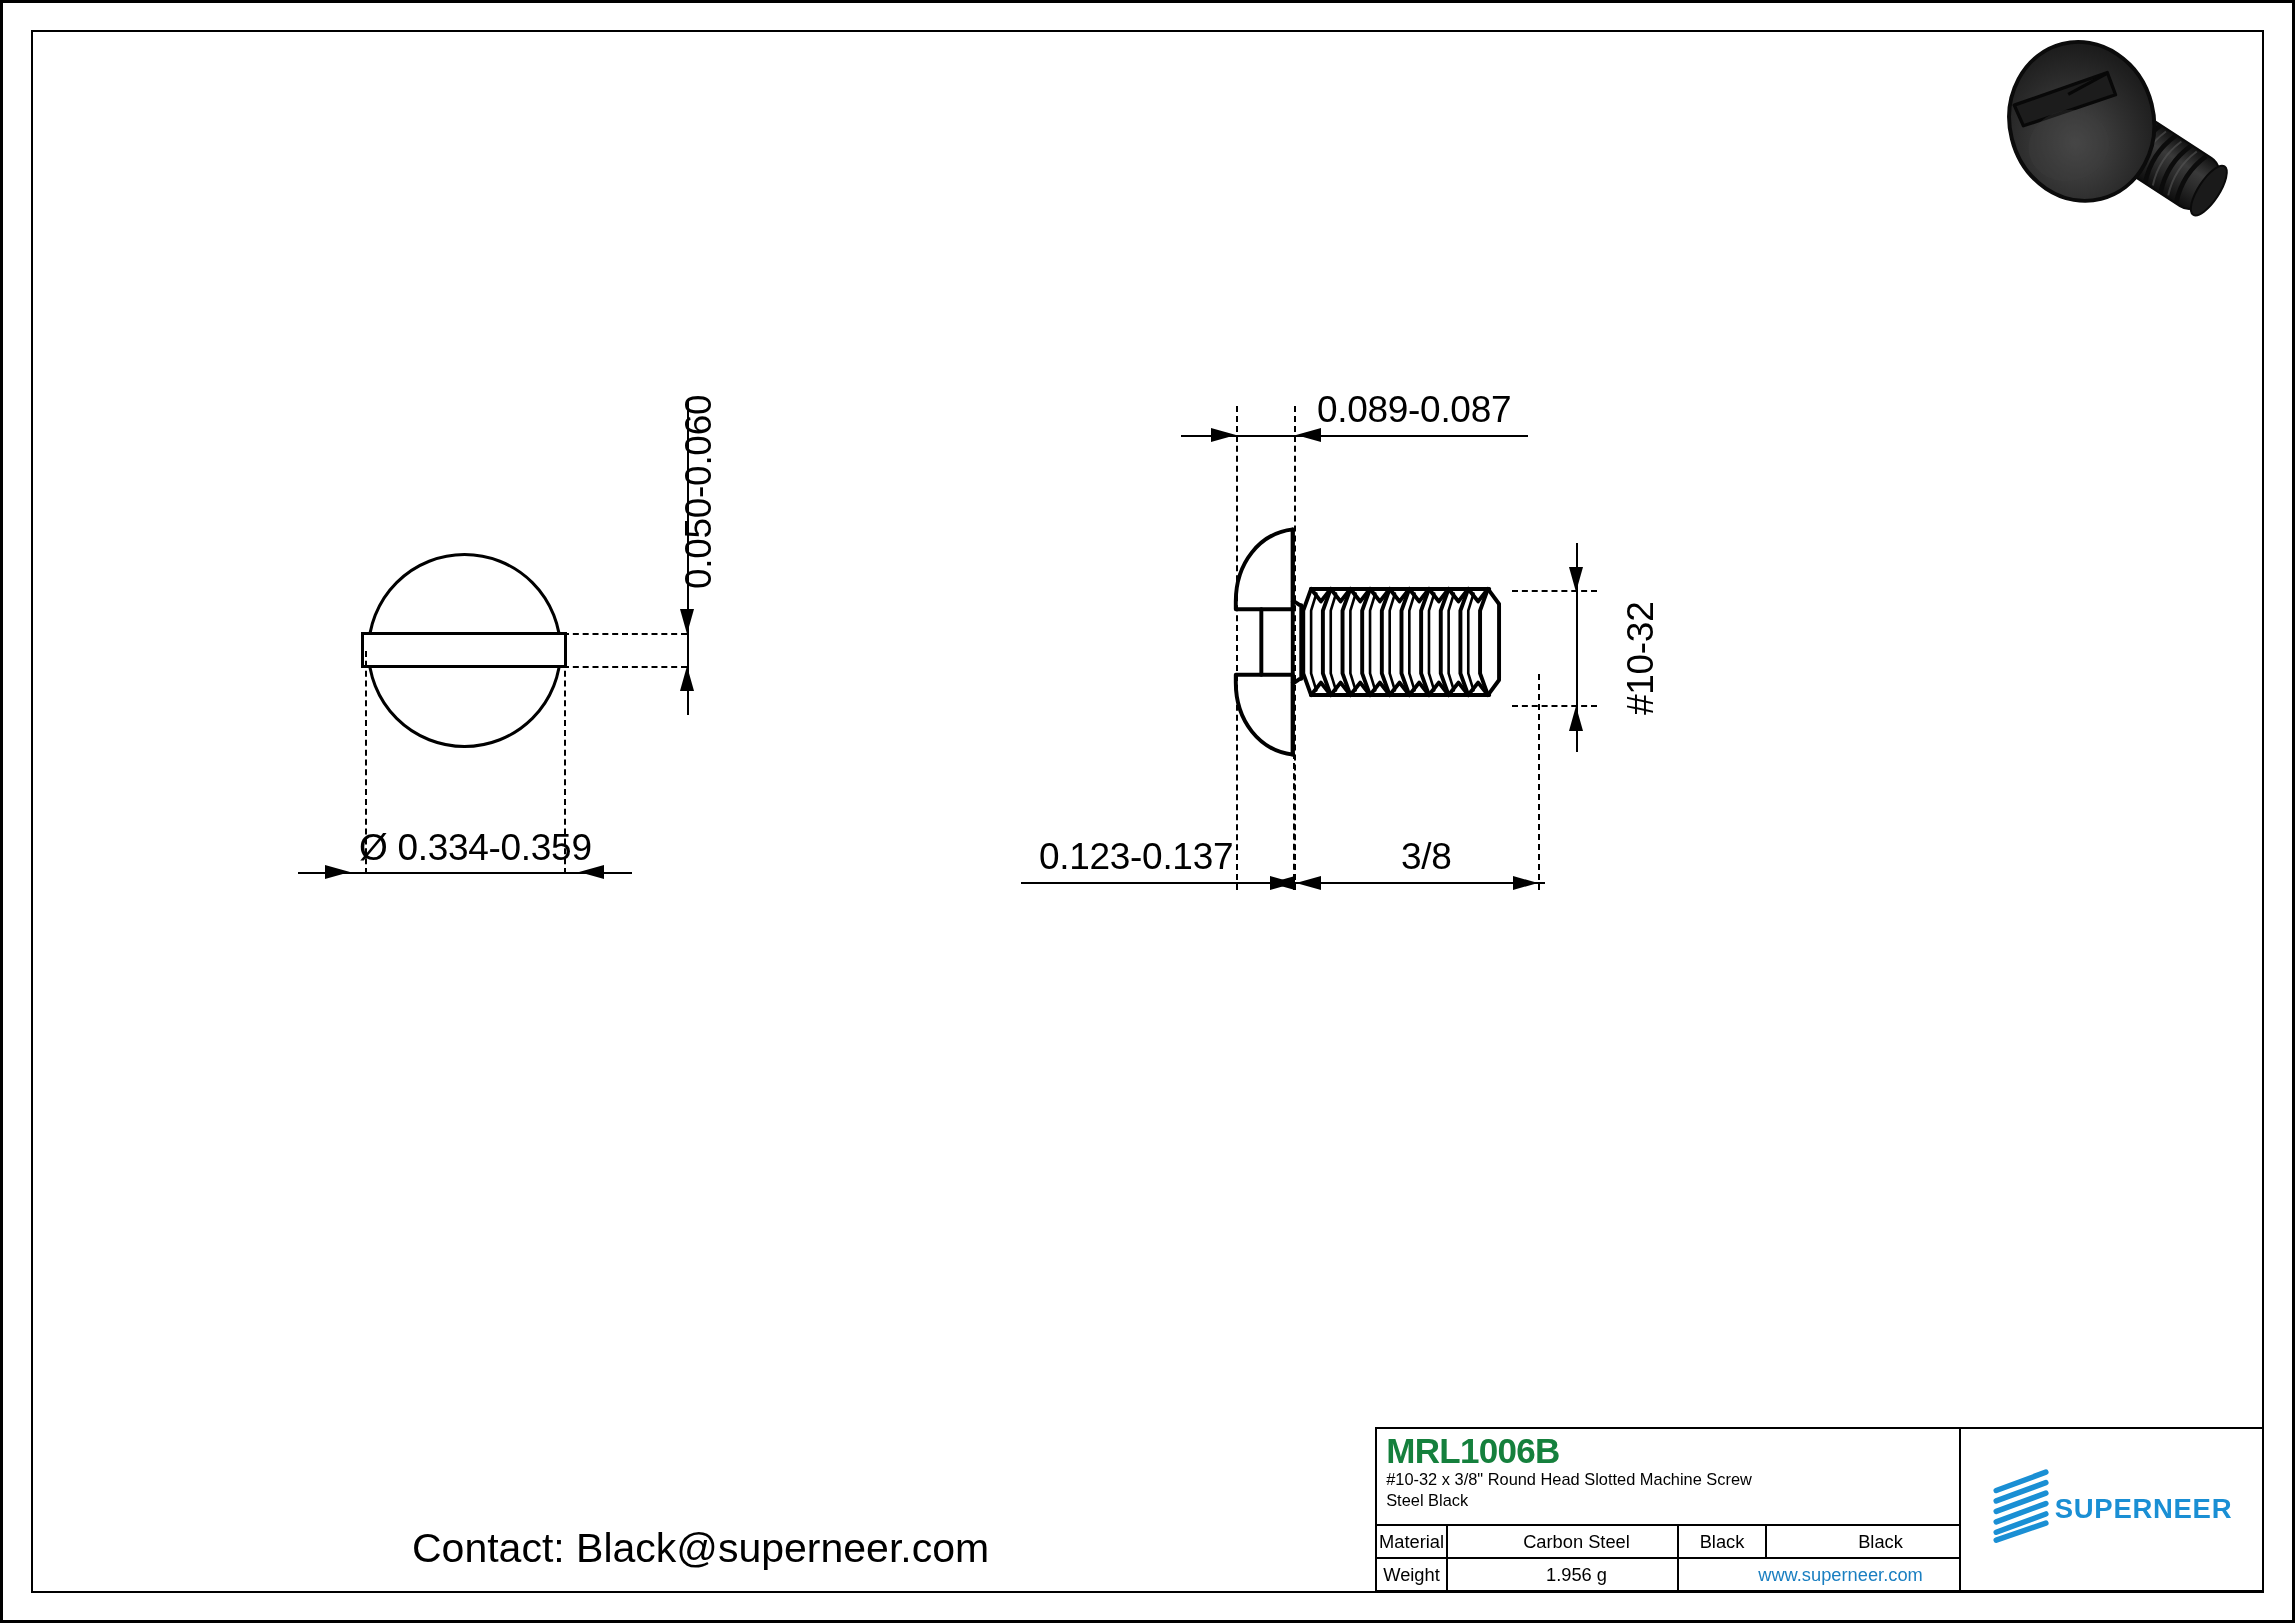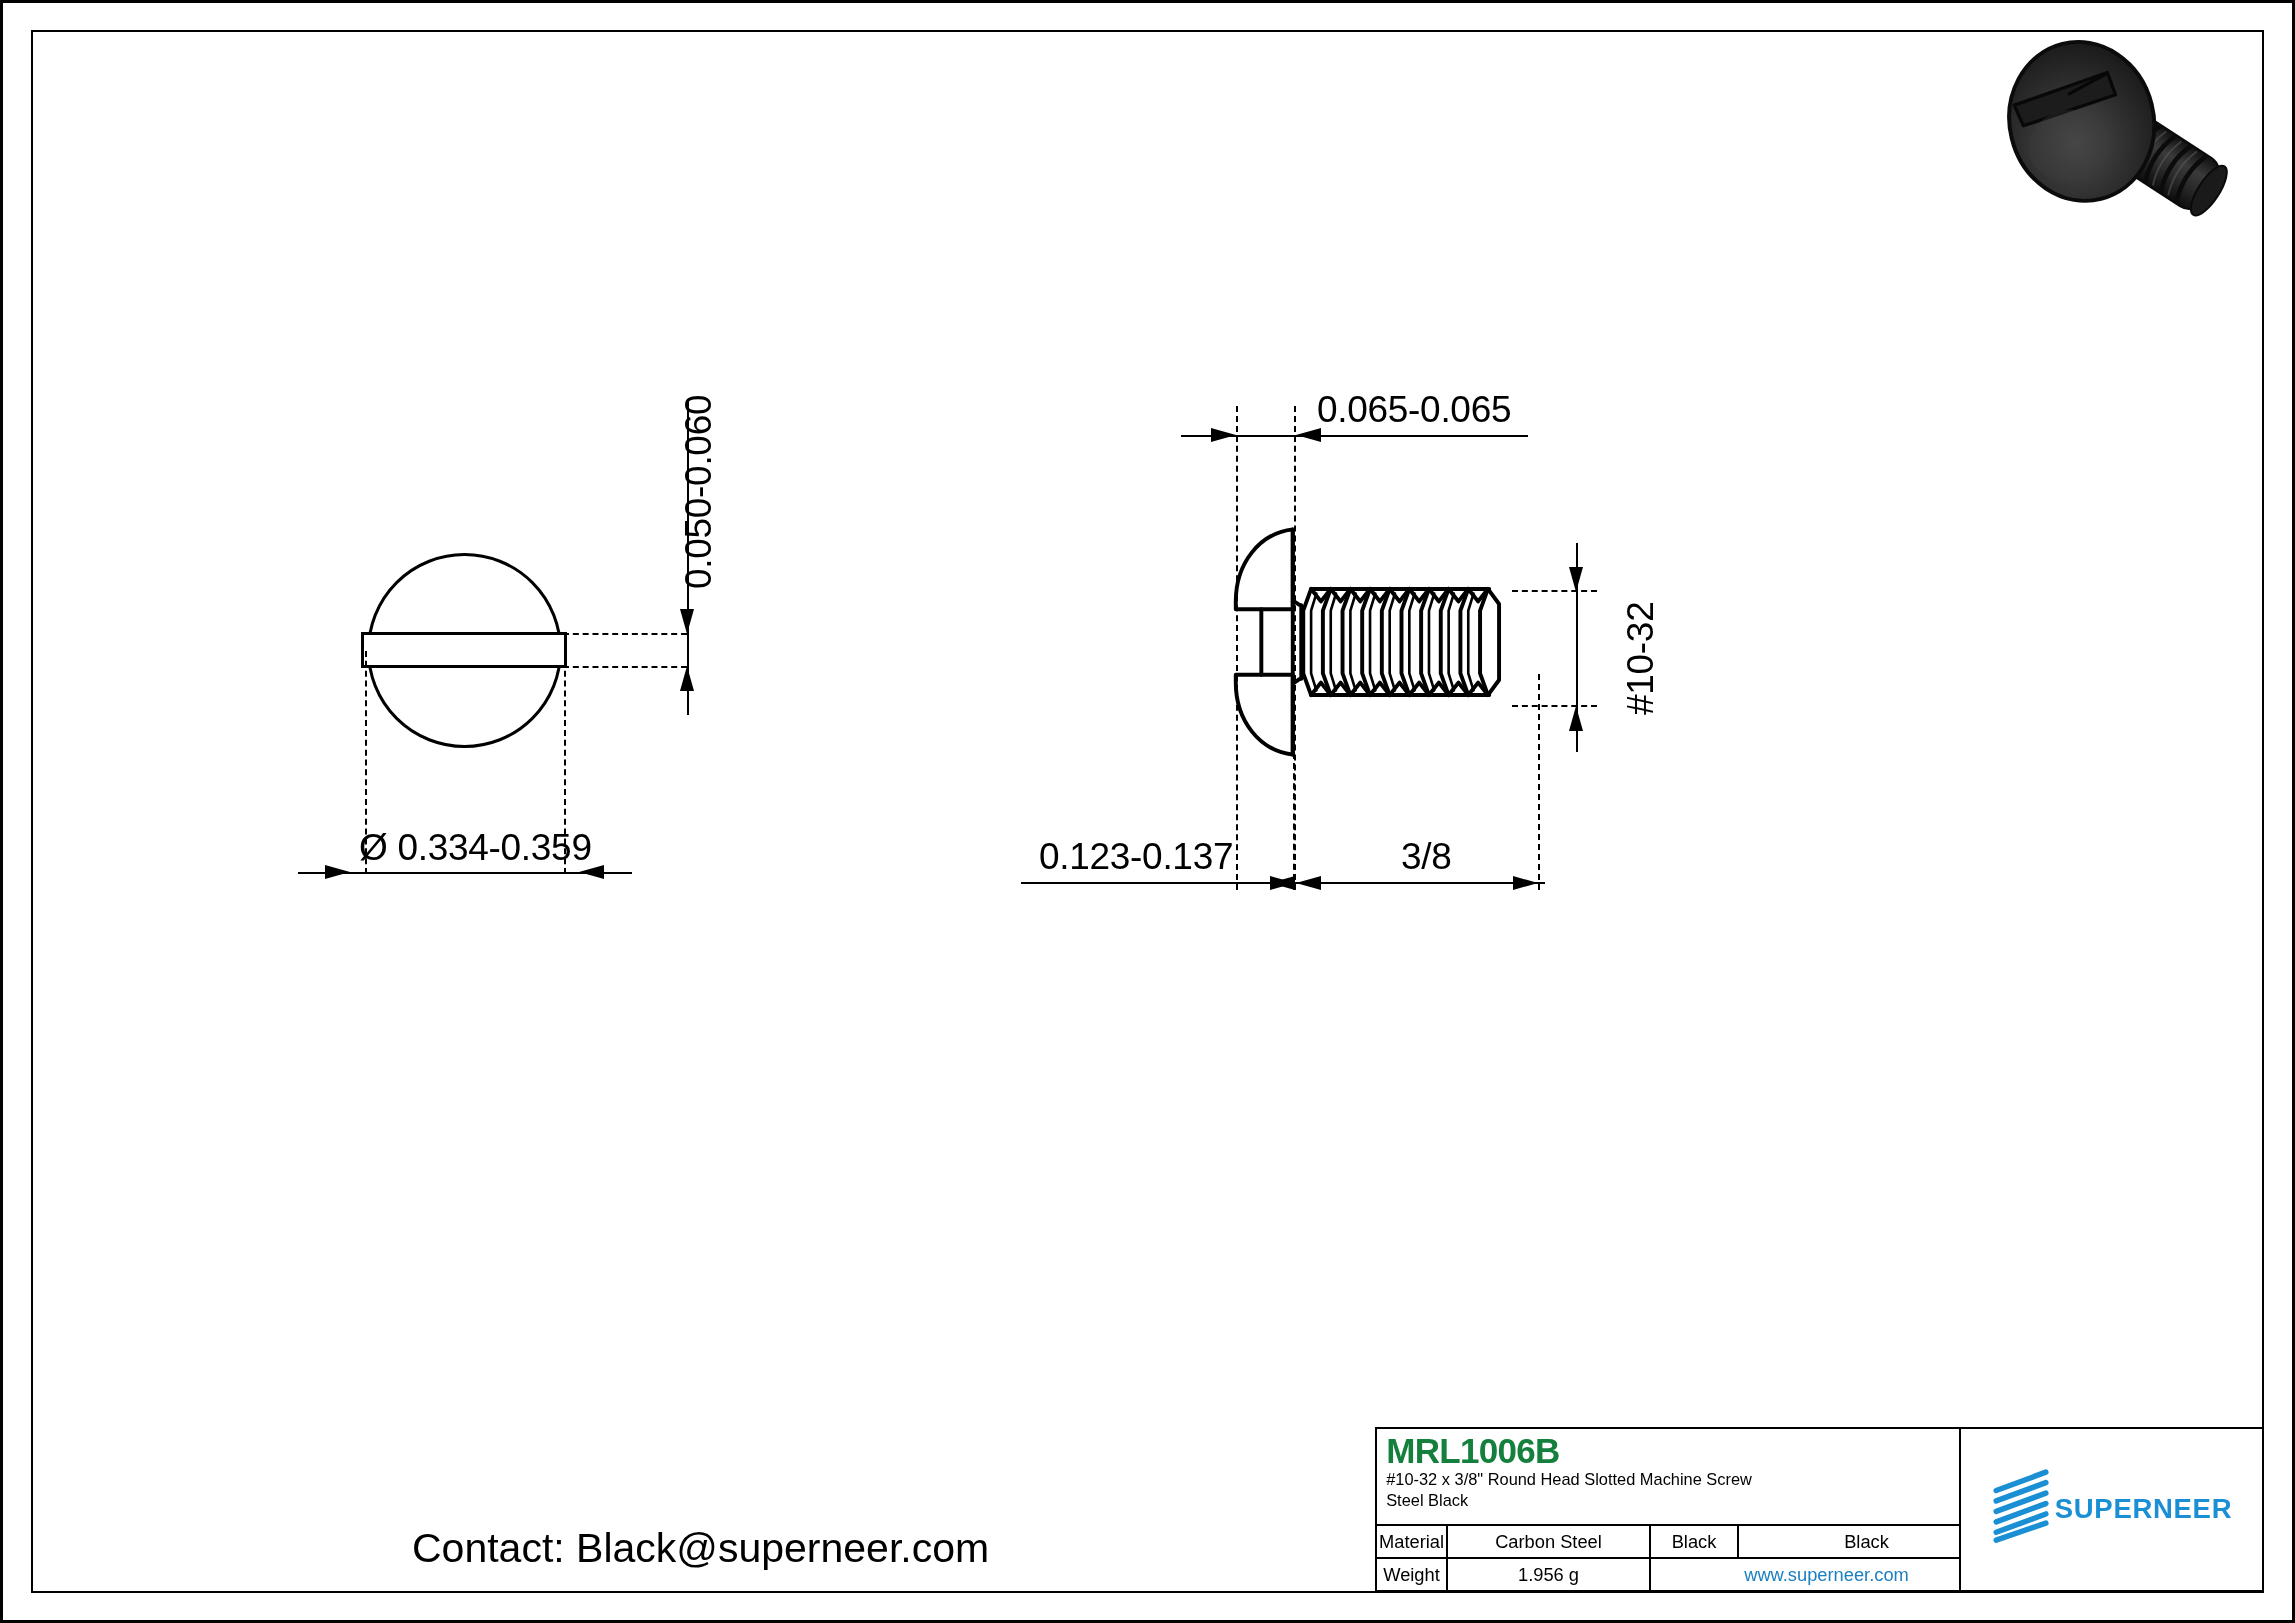--- a/index.html
+++ b/index.html
@@ -153,21 +153,21 @@
     align-items: center;
     justify-content: center;
     font-size: 18.3px;
     color: #000;
     box-sizing: border-box;
     border-right: 2.6px solid #000;
     white-space: nowrap;
   }
   .tb-cell:last-child { border-right: none; margin-left: 35px; }
   .c-label { flex: 0 0 71px; }
-  .c-value { flex: 0 0 203px; }
+  .c-value { flex: 0 0 203px; margin-left: 28px; }
   .c-label2 { flex: 0 0 88px; }
   .c-value2 { flex: 1 1 auto; }
   .c-web { flex: 1 1 auto; color: #1a7fc1; padding-left: 8px; }
   #tb-logo {
     flex: 1 1 auto;
     display: flex;
     flex-direction: row;
     align-items: center;
     justify-content: center;
     padding-bottom: 2px;
@@ -329,21 +329,21 @@
   </svg>
 
   <div class="dash-v" style="left:1236px; top:406px; height:484px;"></div>
   <div class="dash-v" style="left:1294px; top:406px; height:484px;"></div>
   <div class="dash-v" style="left:1293px; top:753px; height:137px;"></div>
   <div class="dash-v" style="left:1538px; top:674px; height:216px;"></div>
 
   <div class="hline" style="left:1181px; top:435px; width:347px;"></div>
   <div class="arrow arrow-r" style="left:1211px; top:428px;"></div>
   <div class="arrow arrow-l" style="left:1296px; top:428px;"></div>
-  <div class="dim-text" style="left:1317px; top:389px;">0.065-0.065</div>
+  <div class="dim-text" style="left:1317px; top:389px;">0.089-0.087</div>
 
   <div class="hline" style="left:1021px; top:882px; width:524px;"></div>
   <div class="arrow arrow-l" style="left:1270px; top:876px;"></div>
   <div class="arrow arrow-r" style="left:1270px; top:876px;"></div>
   <div class="arrow arrow-l" style="left:1296px; top:876px;"></div>
   <div class="arrow arrow-r" style="left:1513px; top:876px;"></div>
   <div class="dim-text" style="left:1039px; top:836px;">0.123-0.137</div>
   <div class="dim-text" style="left:1401px; top:836px;">3/8</div>
 
   <div class="dash-h" style="left:1512px; top:590px; width:85px;"></div>

